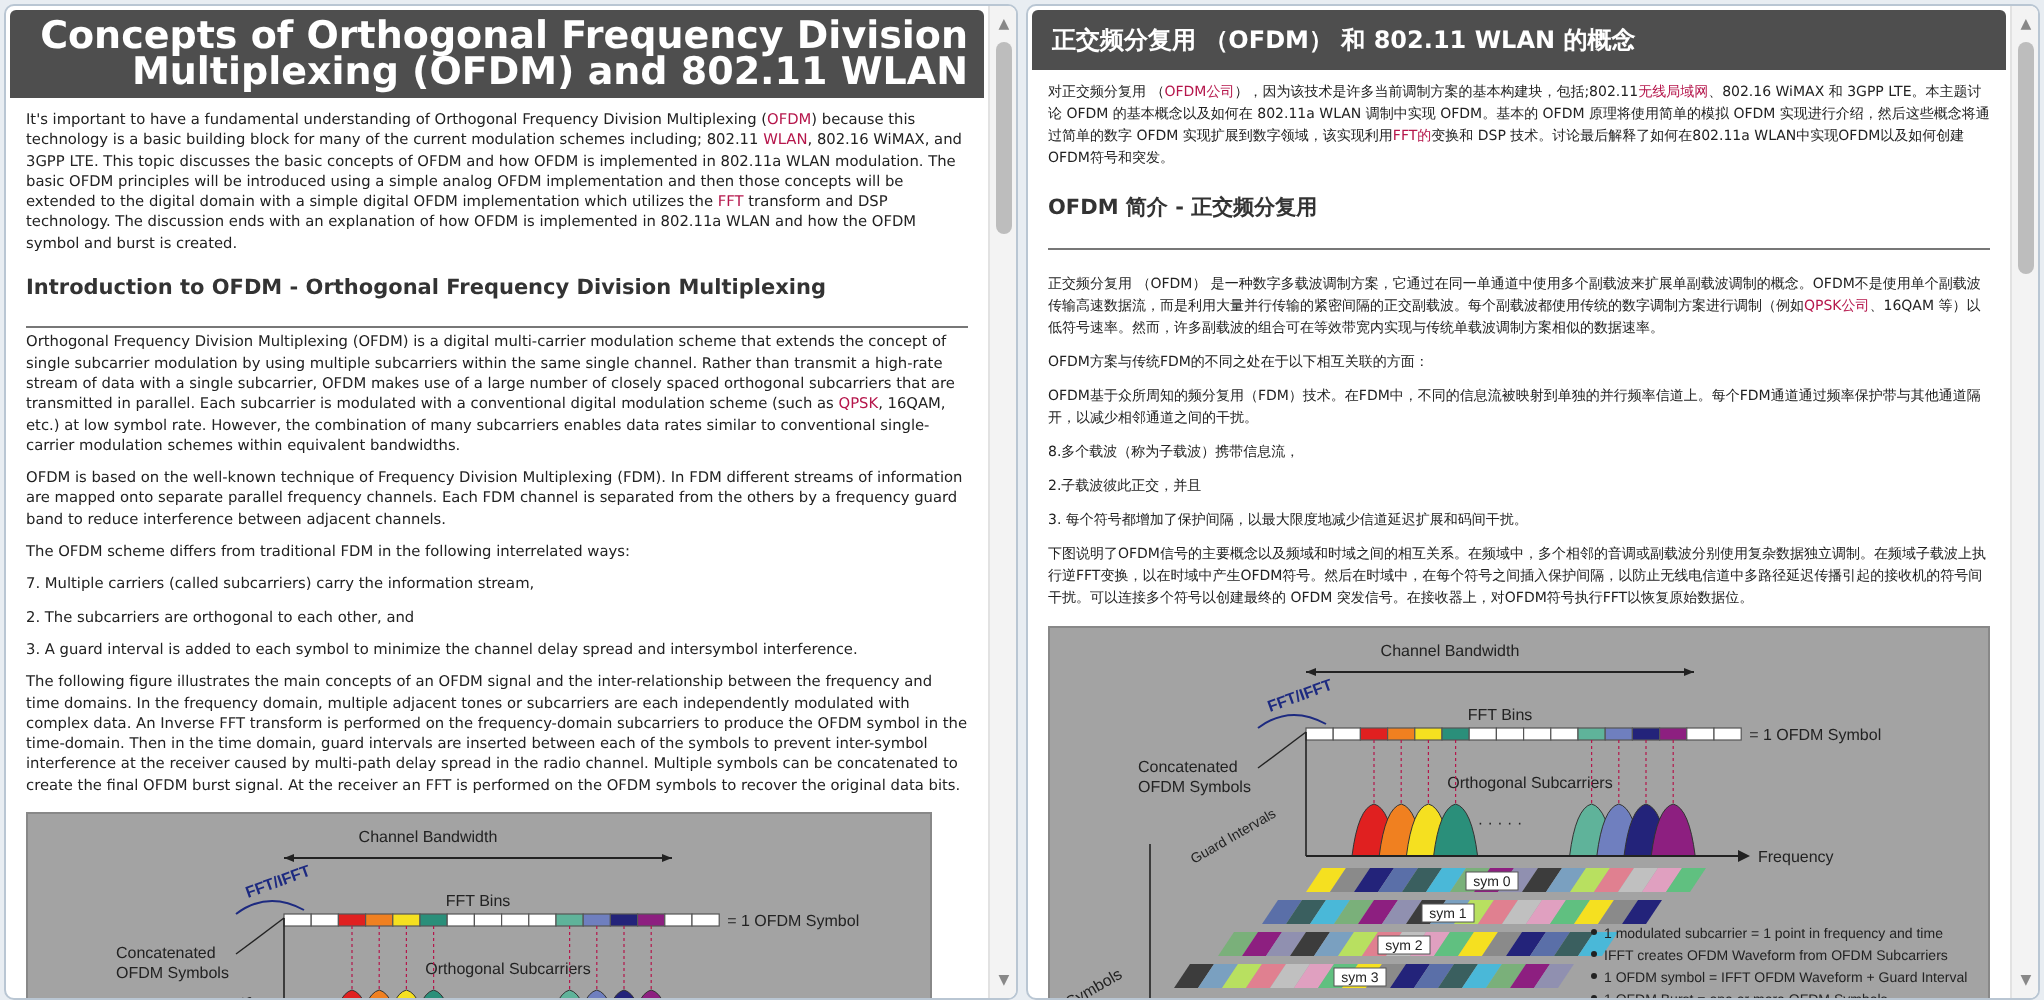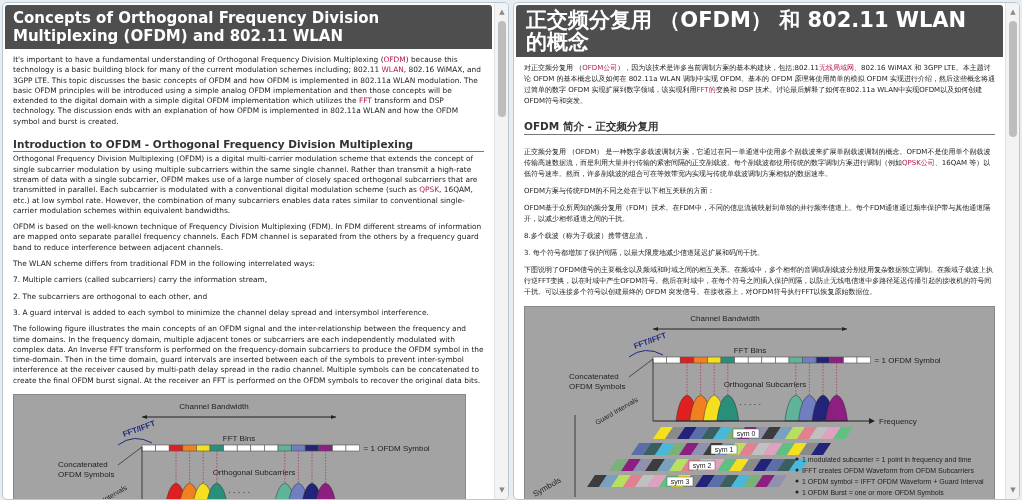--- a/index.html
+++ b/index.html
@@ -6,26 +6,26 @@
   html, body { width: 1022px; height: 500px; overflow: hidden; background: #e8edf2; font-family: "DejaVu Sans", sans-serif; }
   .wrap { display: flex; width: 1022px; height: 500px; gap: 4px; padding: 2px 2px 0 2px; }
   .pane { position: relative; flex: 1; height: 498px; background: #fff; border: 1px solid #b9c6d3; border-radius: 5px; overflow: hidden; }
   .pane-content { position: absolute; left: 0; top: 0; right: 14px; bottom: 0; overflow: hidden; }
   .scrollbar { position: absolute; top: 0; right: 0; width: 14px; height: 100%; background: #f3f3f3; border-left: 1px solid #e2e2e2; }
   .scrollbar .arrow { position: absolute; left: 0; width: 14px; height: 14px; font-size: 7px; color: #888; text-align: center; line-height: 14px; }
   .scrollbar .up { top: 2px; }
   .scrollbar .down { bottom: 2px; }
   .scrollbar .thumb { position: absolute; left: 3px; width: 8px; background: #bdbdbd; border-radius: 4px; }
   .title-bar { background: #4e4e4e; color: #fff; margin: 2px 2px 0 2px; border-radius: 3px 3px 0 0; padding: 4px 8px 4px 8px; font-weight: bold; font-family: "DejaVu Sans", sans-serif; }
-  .title-left { font-size: 15px; line-height: 18px; }
-  .title-right { font-size: 21px; line-height: 22px; padding: 4px 10px; }
+  .title-left { font-size: 19px; line-height: 18px; text-align: right; }
+  .title-right { font-size: 12px; line-height: 22px; padding: 4px 10px; }
   .body { padding: 0 10px; font-size: 7.4px; line-height: 10.3px; color: #222; }
   .body p { margin: 6px 0 0 0; }
   .lnk { color: #b5164b; }
-  h2.sec { font-size: 10.5px; color: #333; border-bottom: 1px solid #777; padding-bottom: 2px; margin: 12px 0 2px 0; font-weight: bold; }
+  h2.sec { font-size: 10.5px; color: #333; border-bottom: 1px solid #777; padding-bottom: 14px; margin: 12px 0 2px 0; font-weight: bold; }
   .fig { border: 1px solid #888; margin: 8px 0 0 0; position: relative; background: #a3a3a3; }
   .fig svg { display: block; }
   .cn { font-size: 7px; line-height: 11px; }
 </style>
 </head>
 <body>
 
 <div class="wrap">
 
   <div class="pane">
@@ -33,21 +33,21 @@
       <div class="title-bar title-left">Concepts of Orthogonal Frequency Division Multiplexing (OFDM) and 802.11 WLAN</div>
       <div class="body">
         <p>
           <span>It's important to have a fundamental understanding of Orthogonal Frequency Division Multiplexing (</span><a class="lnk">OFDM</a><span>) because this technology is a basic building block for many of the current modulation schemes including; 802.11 </span><a class="lnk">WLAN</a><span>, 802.16 WiMAX, and 3GPP LTE. This topic discusses the basic concepts of OFDM and how OFDM is implemented in 802.11a WLAN modulation. The basic OFDM principles will be introduced using a simple analog OFDM implementation and then those concepts will be extended to the digital domain with a simple digital OFDM implementation which utilizes the </span><a class="lnk">FFT</a><span> transform and DSP technology. The discussion ends with an explanation of how OFDM is implemented in 802.11a WLAN and how the OFDM symbol and burst is created.</span>
         </p>
         <h2 class="sec">Introduction to OFDM - Orthogonal Frequency Division Multiplexing</h2>
         <p style="margin-top:0">
           <span>Orthogonal Frequency Division Multiplexing (OFDM) is a digital multi-carrier modulation scheme that extends the concept of single subcarrier modulation by using multiple subcarriers within the same single channel. Rather than transmit a high-rate stream of data with a single subcarrier, OFDM makes use of a large number of closely spaced orthogonal subcarriers that are transmitted in parallel. Each subcarrier is modulated with a conventional digital modulation scheme (such as </span><a class="lnk">QPSK</a><span>, 16QAM, etc.) at low symbol rate. However, the combination of many subcarriers enables data rates similar to conventional single-carrier modulation schemes within equivalent bandwidths.</span>
         </p>
         <p>OFDM is based on the well-known technique of Frequency Division Multiplexing (FDM). In FDM different streams of information are mapped onto separate parallel frequency channels. Each FDM channel is separated from the others by a frequency guard band to reduce interference between adjacent channels.</p>
-        <p>The WLAN scheme differs from traditional FDM in the following interrelated ways:</p>
+        <p>The OFDM scheme differs from traditional FDM in the following interrelated ways:</p>
         <p>7. Multiple carriers (called subcarriers) carry the information stream,</p>
         <p>2. The subcarriers are orthogonal to each other, and</p>
         <p>3. A guard interval is added to each symbol to minimize the channel delay spread and intersymbol interference.</p>
         <p>The following figure illustrates the main concepts of an OFDM signal and the inter-relationship between the frequency and time domains. In the frequency domain, multiple adjacent tones or subcarriers are each independently modulated with complex data. An Inverse FFT transform is performed on the frequency-domain subcarriers to produce the OFDM symbol in the time-domain. Then in the time domain, guard intervals are inserted between each of the symbols to prevent inter-symbol interference at the receiver caused by multi-path delay spread in the radio channel. Multiple symbols can be concatenated to create the final OFDM burst signal. At the receiver an FFT is performed on the OFDM symbols to recover the original data bits.</p>
         <div class="fig" style="height:130px; margin-right:18px;">
           <svg class="ofdm-svg" width="460" height="130" viewBox="0 0 460 130">
               <text x="200" y="14" style="font-family:&quot;Liberation Sans&quot;,sans-serif;font-size:8px;fill:#222" text-anchor="middle">Channel Bandwidth</text>
               <line x1="128" y1="22" x2="322" y2="22" stroke="#222" stroke-width="1"></line>
               <polygon points="128,22 133,20 133,24" fill="#222"></polygon>
               <polygon points="322,22 317,20 317,24" fill="#222"></polygon>
@@ -198,20 +198,21 @@
         <p>
           <span>对正交频分复用 （</span><a class="lnk">OFDM公司</a><span>），因为该技术是许多当前调制方案的基本构建块，包括;802.11</span><a class="lnk">无线局域网</a><span>、802.16 WiMAX 和 3GPP LTE。本主题讨论 OFDM 的基本概念以及如何在 802.11a WLAN 调制中实现 OFDM。基本的 OFDM 原理将使用简单的模拟 OFDM 实现进行介绍，然后这些概念将通过简单的数字 OFDM 实现扩展到数字领域，该实现利用</span><a class="lnk">FFT的</a><span>变换和 DSP 技术。讨论最后解释了如何在802.11a WLAN中实现OFDM以及如何创建OFDM符号和突发。</span>
         </p>
         <h2 class="sec" style="margin-top:14px">OFDM 简介 - 正交频分复用</h2>
         <p style="margin-top:12px">
           <span>正交频分复用 （OFDM） 是一种数字多载波调制方案，它通过在同一单通道中使用多个副载波来扩展单副载波调制的概念。OFDM不是使用单个副载波传输高速数据流，而是利用大量并行传输的紧密间隔的正交副载波。每个副载波都使用传统的数字调制方案进行调制（例如</span><a class="lnk">QPSK公司</a><span>、16QAM 等）以低符号速率。然而，许多副载波的组合可在等效带宽内实现与传统单载波调制方案相似的数据速率。</span>
         </p>
         <p>OFDM方案与传统FDM的不同之处在于以下相互关联的方面：</p>
         <p>OFDM基于众所周知的频分复用（FDM）技术。在FDM中，不同的信息流被映射到单独的并行频率信道上。每个FDM通道通过频率保护带与其他通道隔开，以减少相邻通道之间的干扰。</p>
         <p>8.多个载波（称为子载波）携带信息流，</p>
+        <p>2.子载波彼此正交，并且</p>
         <p>3. 每个符号都增加了保护间隔，以最大限度地减少信道延迟扩展和码间干扰。</p>
         <p>下图说明了OFDM信号的主要概念以及频域和时域之间的相互关系。在频域中，多个相邻的音调或副载波分别使用复杂数据独立调制。在频域子载波上执行逆FFT变换，以在时域中产生OFDM符号。然后在时域中，在每个符号之间插入保护间隔，以防止无线电信道中多路径延迟传播引起的接收机的符号间干扰。可以连接多个符号以创建最终的 OFDM 突发信号。在接收器上，对OFDM符号执行FFT以恢复原始数据位。</p>
         <div class="fig" style="height:206px;">
           <svg class="ofdm-svg" width="460" height="206" viewBox="0 0 460 206">
               <text x="200" y="14" style="font-family:&quot;Liberation Sans&quot;,sans-serif;font-size:8px;fill:#222" text-anchor="middle">Channel Bandwidth</text>
               <line x1="128" y1="22" x2="322" y2="22" stroke="#222" stroke-width="1"></line>
               <polygon points="128,22 133,20 133,24" fill="#222"></polygon>
               <polygon points="322,22 317,20 317,24" fill="#222"></polygon>
               <text x="110" y="42" style="font-family:&quot;Liberation Sans&quot;,sans-serif;font-size:8px;font-weight:bold;fill:#1d2a80" transform="rotate(-20 110 42)">FFT/IFFT</text>
               <path d="M104,50 Q120,38 138,48" stroke="#1d2a80" fill="none" stroke-width="1"></path>

